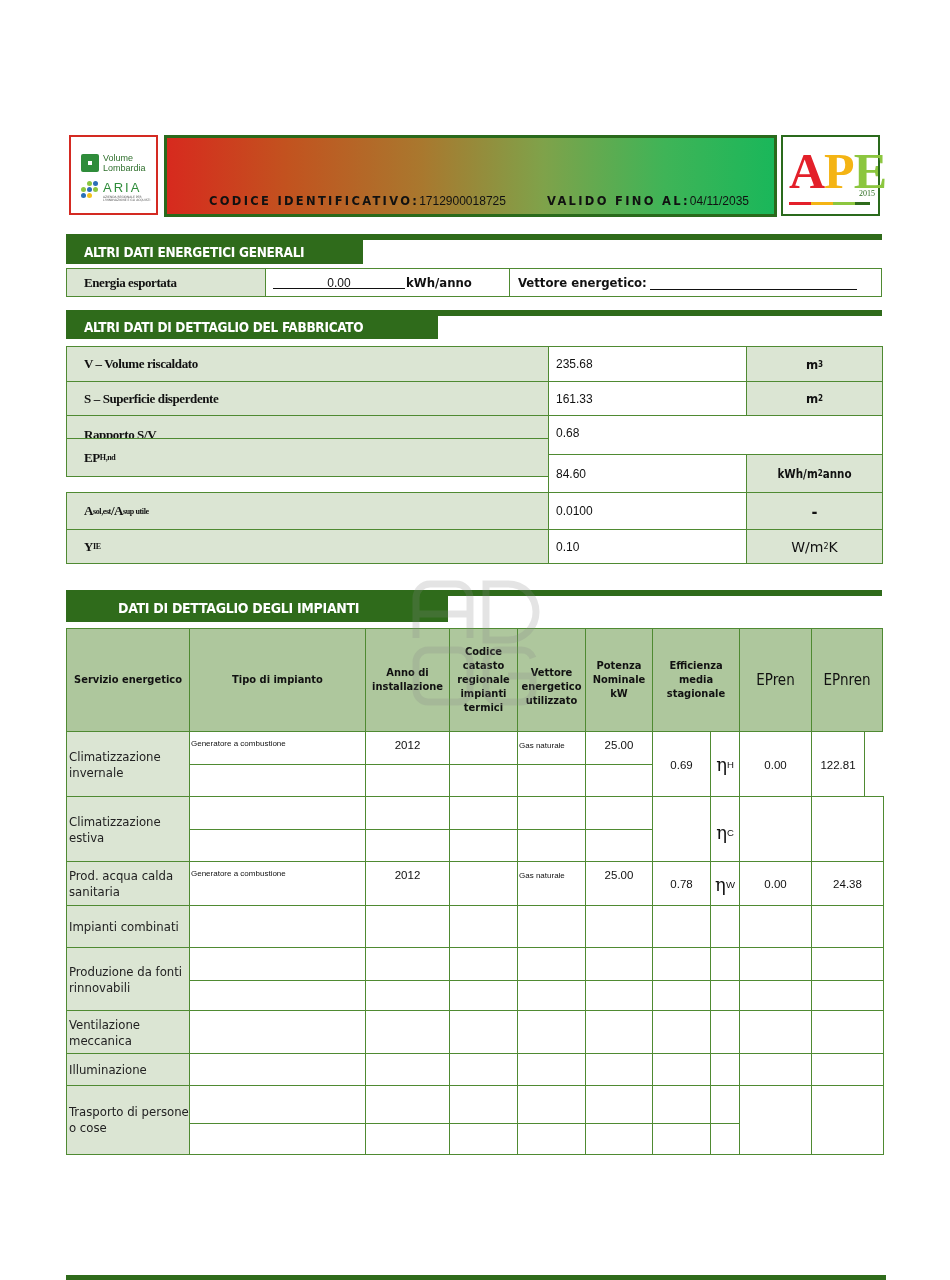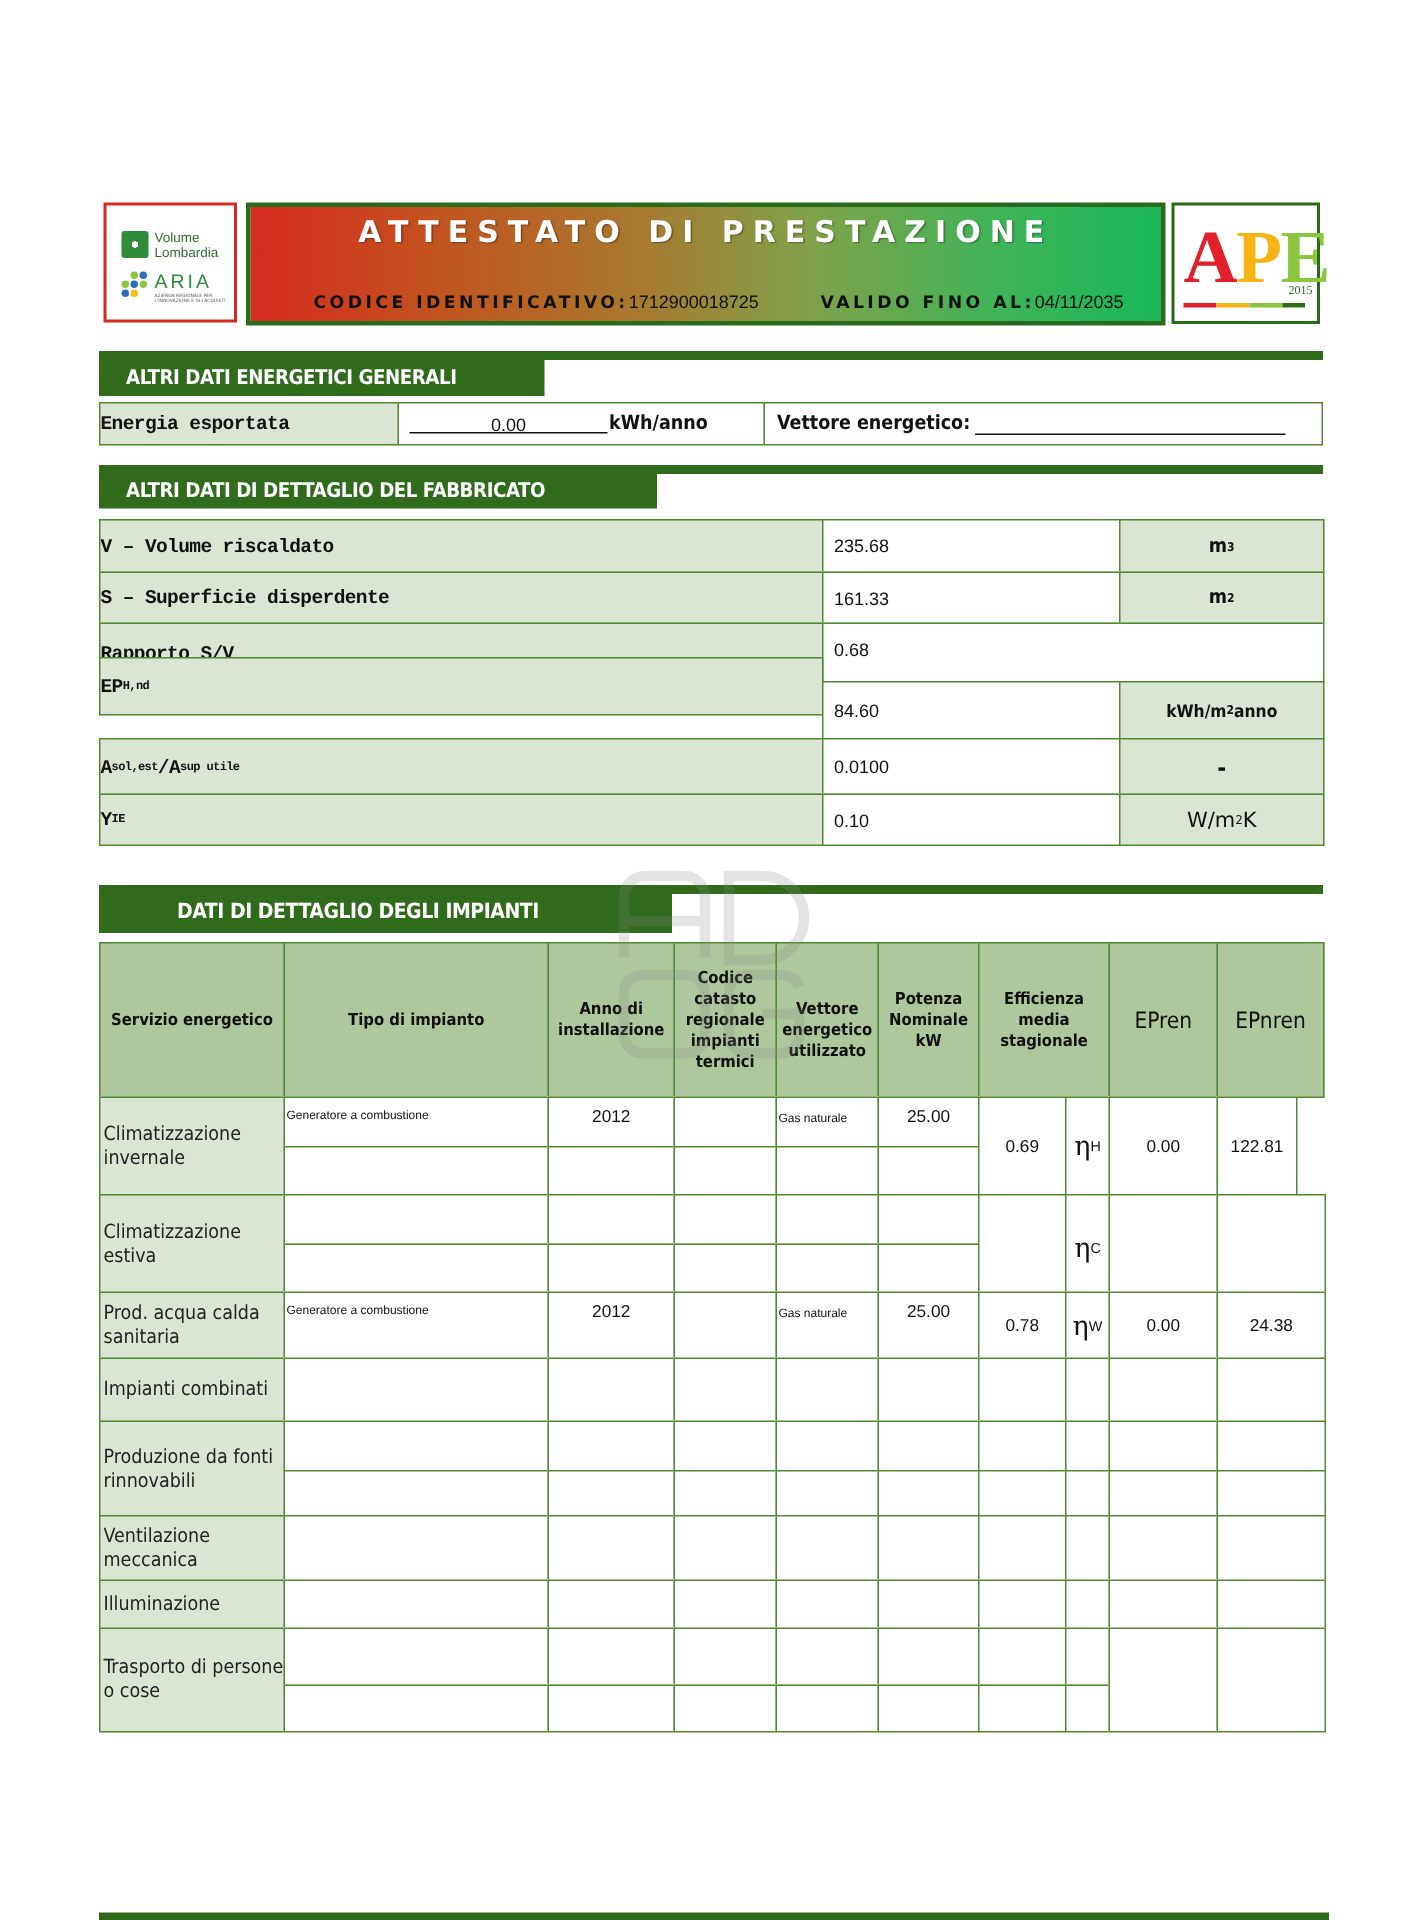--- a/index.html
+++ b/index.html
@@ -39,22 +39,22 @@
   
   .sec-line { position:absolute; left:66px; width:816px; height:6px; background:#2f6b1b; }
   .sec-tab { position:absolute; left:66px; height:24px; background:#2f6b1b; color:#fff; font-weight:bold;
              font-size:13.5px; line-height:24px; padding-left:18px; box-sizing:border-box;
              font-family:"DejaVu Sans Condensed","DejaVu Sans", sans-serif; letter-spacing:-0.3px; }
 
   
   .cell { position:absolute; box-sizing:border-box; border:1px solid #4f8a32; }
   .lab { background:#dbe5d3; }
   .white { background:#fff; }
-  .bold-lab { font-weight:bold; font-size:13px; display:flex; align-items:center;
-              font-family:Liberation Mono, monospace; letter-spacing:-0.4px; }
+  .bold-lab { font-weight:bold; font-size:13px; padding-left:17px; display:flex; align-items:center;
+              font-family:Liberation Serif, serif; letter-spacing:-0.4px; }
   .val { font-family:"Liberation Sans", sans-serif; font-size:12px; padding-left:7px; display:flex; align-items:center; }
   .unit { font-weight:bold; font-size:13px; display:flex; align-items:center; justify-content:center;
           font-family:"DejaVu Sans Condensed","DejaVu Sans", sans-serif; }
   sub.sm { font-size:8px; }
   sup.sm { font-size:8px; }
 
   
   .th { position:absolute; box-sizing:border-box; border:1px solid #4f8a32; background:#aec79d;
         display:flex; align-items:center; justify-content:center; text-align:center;
         font-weight:bold; font-size:11px; line-height:14px; font-family:"DejaVu Sans Condensed","DejaVu Sans", sans-serif; }
@@ -88,21 +88,20 @@
     <span style="left:12px;top:6px;background:#8cc63f"></span>
     <span style="left:6px;top:12px;background:#f4c21a"></span>
     <span style="left:12px;top:0;background:#2c6fb7"></span>
     <span style="left:0;top:12px;background:#2c6fb7"></span>
   </div>
   <div class="aria-text">ARIA</div>
   <div class="aria-sub">AZIENDA REGIONALE PER L'INNOVAZIONE E GLI ACQUISTI</div>
 </div>
 
 <div class="abs banner">
-  <div class="banner-title banner-l1">ATTESTATO DI PRESTAZIONE</div>
   <div class="banner-code">
     <span>CODICE IDENTIFICATIVO:</span><span class="v">1712900018725</span>
   </div>
   <div class="banner-valid">
     <span>VALIDO FINO AL:</span><span class="v">04/11/2035</span>
   </div>
 </div>
 
 <div class="abs logo-right">
   <div class="ape">

